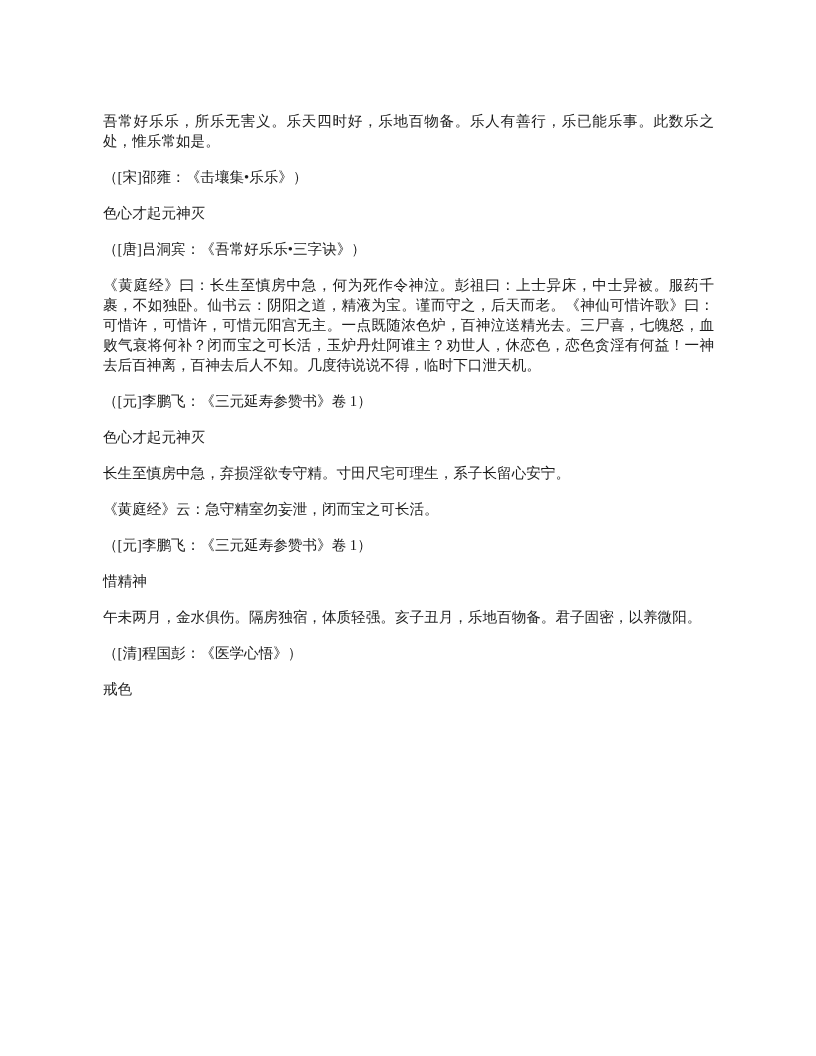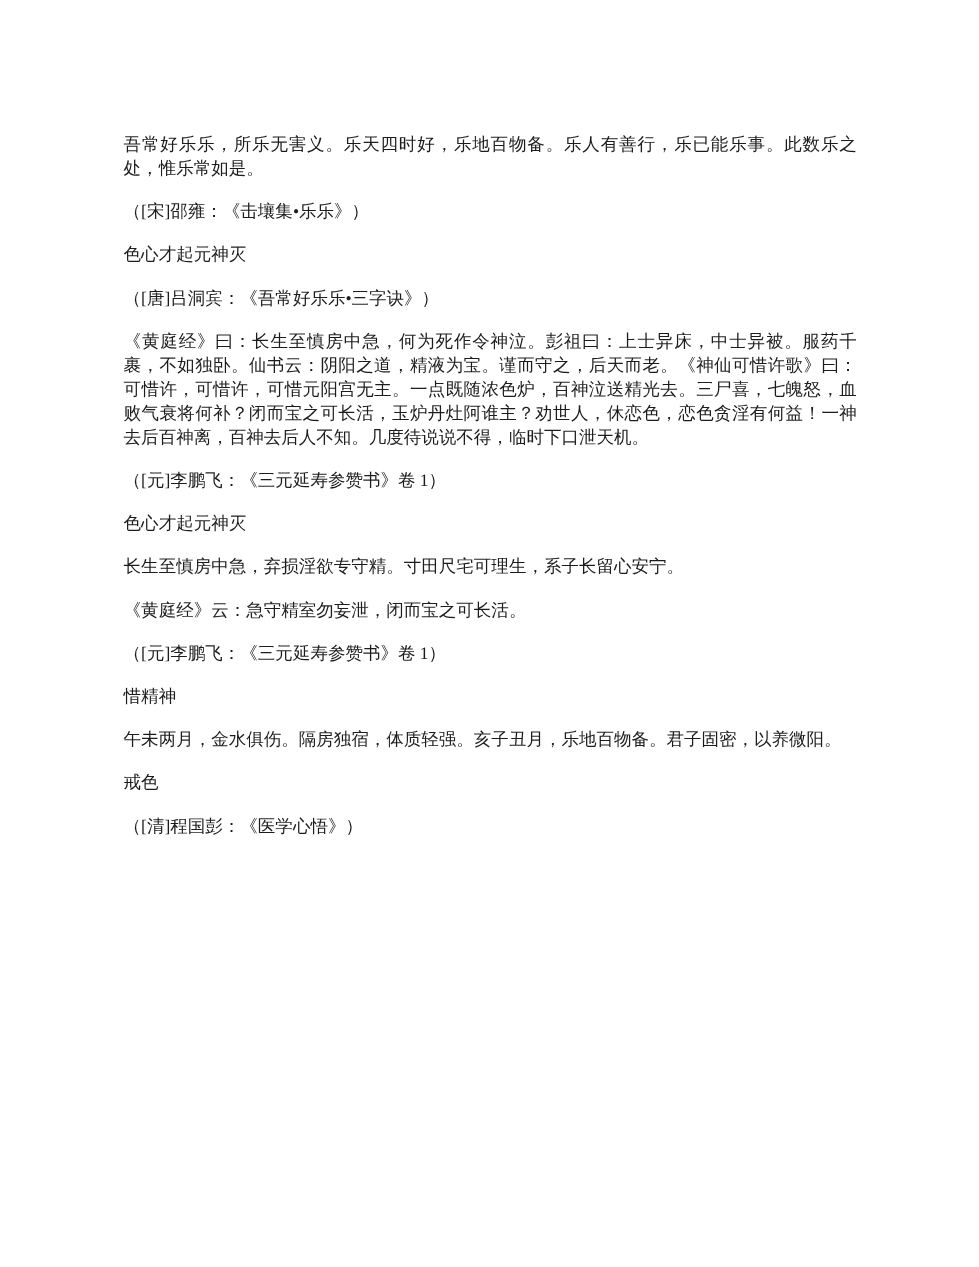--- a/index.html
+++ b/index.html
@@ -43,15 +43,15 @@
   <p class="block heading">色心才起元神灭</p>
   <p class="block citation">（[唐]吕洞宾：《吾常好乐乐•三字诀》）</p>
   <p class="block paragraph">《黄庭经》曰：长生至慎房中急，何为死作令神泣。彭祖曰：上士异床，中士异被。服药千裹，不如独卧。仙书云：阴阳之道，精液为宝。谨而守之，后天而老。《神仙可惜许歌》曰：可惜许，可惜许，可惜元阳宫无主。一点既随浓色炉，百神泣送精光去。三尸喜，七魄怒，血败气衰将何补？闭而宝之可长活，玉炉丹灶阿谁主？劝世人，休恋色，恋色贪淫有何益！一神去后百神离，百神去后人不知。几度待说说不得，临时下口泄天机。</p>
   <p class="block citation">（[元]李鹏飞：《三元延寿参赞书》卷 1）</p>
   <p class="block heading">色心才起元神灭</p>
   <p class="block paragraph">长生至慎房中急，弃损淫欲专守精。寸田尺宅可理生，系子长留心安宁。</p>
   <p class="block paragraph">《黄庭经》云：急守精室勿妄泄，闭而宝之可长活。</p>
   <p class="block citation">（[元]李鹏飞：《三元延寿参赞书》卷 1）</p>
   <p class="block heading">惜精神</p>
   <p class="block paragraph">午未两月，金水俱伤。隔房独宿，体质轻强。亥子丑月，乐地百物备。君子固密，以养微阳。</p>
+  <p class="block citation">（[清]程国彭：《医学心悟》）</p>
   <p class="block heading">戒色</p>
-  <p class="block citation">（[清]程国彭：《医学心悟》）</p>
 </div>
 
 </body></html>

